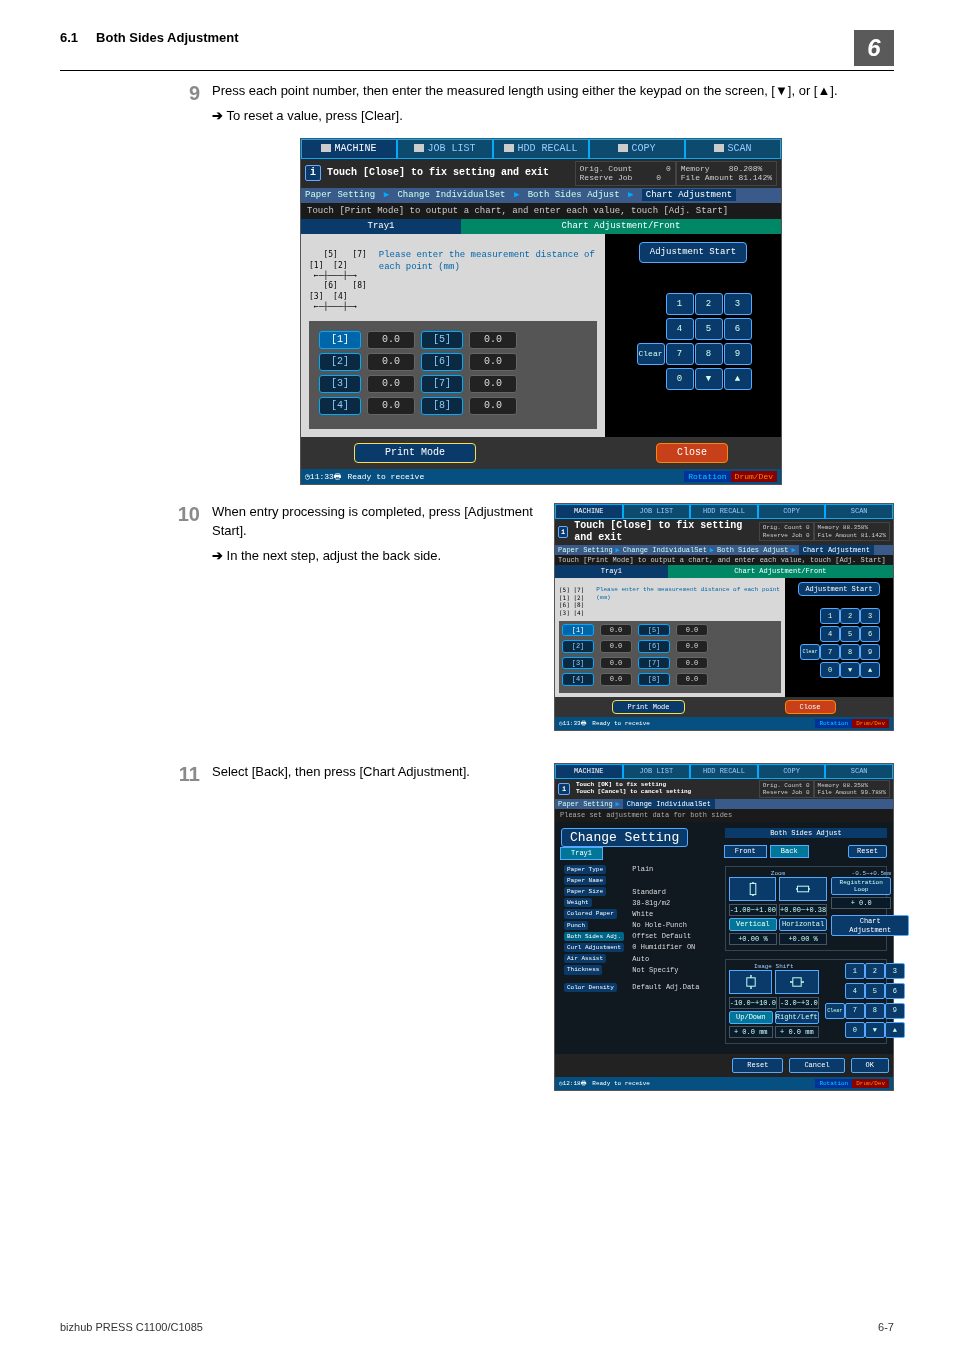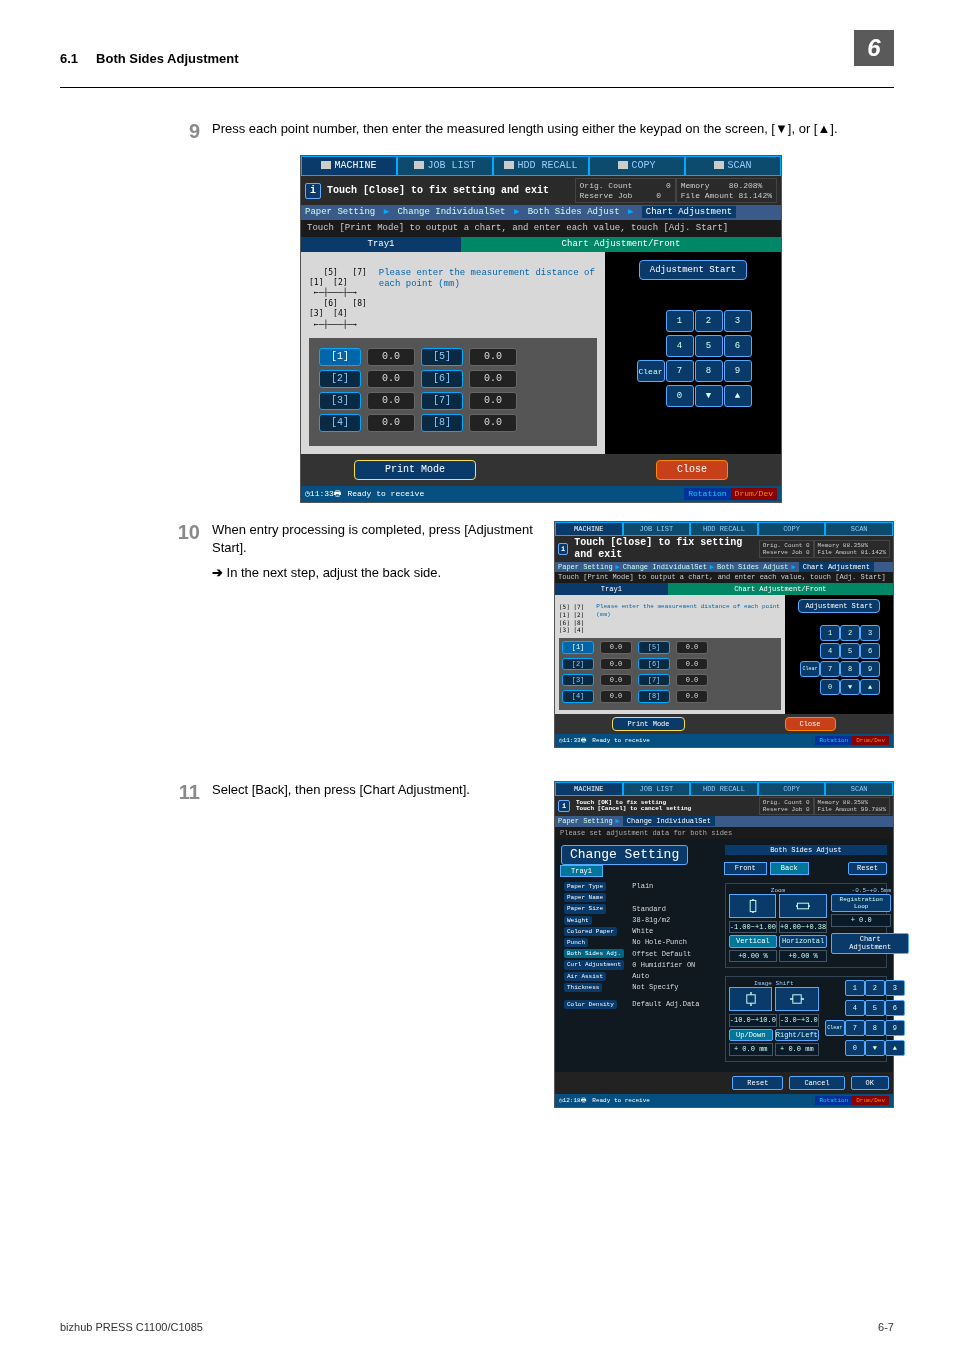--- a/index.html
+++ b/index.html
@@ -1,17 +1,17 @@
 <!DOCTYPE html>
 <html><head>
 <meta charset="utf-8">
 <style>
 html,body{margin:0;padding:0;font-family:Arial,Helvetica,sans-serif;background:#fff;color:#000}
 .page{width:954px;margin:0 auto;position:relative;min-height:1351px;padding:30px 60px 20px 60px;box-sizing:border-box}
-.hdr{display:flex;align-items:flex-end;border-bottom:1px solid #000;padding-bottom:21px;margin-bottom:32px}
+.hdr{display:flex;border-bottom:1px solid #000;padding-bottom:4px;margin-bottom:11px}
 .hdr .sec{font-size:13px;font-weight:bold;color:#000}
 .hdr .ttl{font-size:13px;font-weight:bold;margin-left:18px}
 .hdr .spacer{flex:1}
 .hdr .chap{background:#5a5a5a;color:#fff;width:40px;height:36px;display:flex;align-items:center;justify-content:center;font-size:24px;font-weight:bold;font-style:italic}
 .step{display:flex;margin-bottom:8px}
 .step .num{width:40px;font-size:20px;font-weight:bold;color:#8a8a8a;text-align:right;padding-right:12px;flex:0 0 40px;margin-left:100px}
 .step .body{flex:1;font-size:13px;line-height:1.45}
 .arrow{color:#000;font-weight:bold}
 .sub{margin-top:6px;margin-left:0}
 .shot{border:1px solid #555;background:#000;color:#fff;font-family:"Courier New",monospace;font-size:10px;line-height:1.2;position:relative}
@@ -118,20 +118,21 @@
     <span class="sec">6.1</span>
     <span class="ttl">Both Sides Adjustment</span>
     <span class="spacer"></span>
     <span class="chap">6</span>
   </div>
 
   <div class="step">
     <div class="num">9</div>
     <div class="body">
       <div>Press each point number, then enter the measured length using either the keypad on the screen, [▼], or [▲].</div>
+      <div class="sub"><span class="arrow">➔&nbsp;</span><span>To reset a value, press [Clear].</span></div>
     </div>
   </div>
 
   <div class="shot shot-large">
     <div class="topnav">
       <div class="tab active"><span class="ico"></span><span>MACHINE</span></div>
       <div class="tab"><span class="ico"></span><span>JOB LIST</span></div>
       <div class="tab"><span class="ico"></span><span>HDD RECALL</span></div>
       <div class="tab"><span class="ico"></span><span>COPY</span></div>
       <div class="tab"><span class="ico"></span><span>SCAN</span></div>

